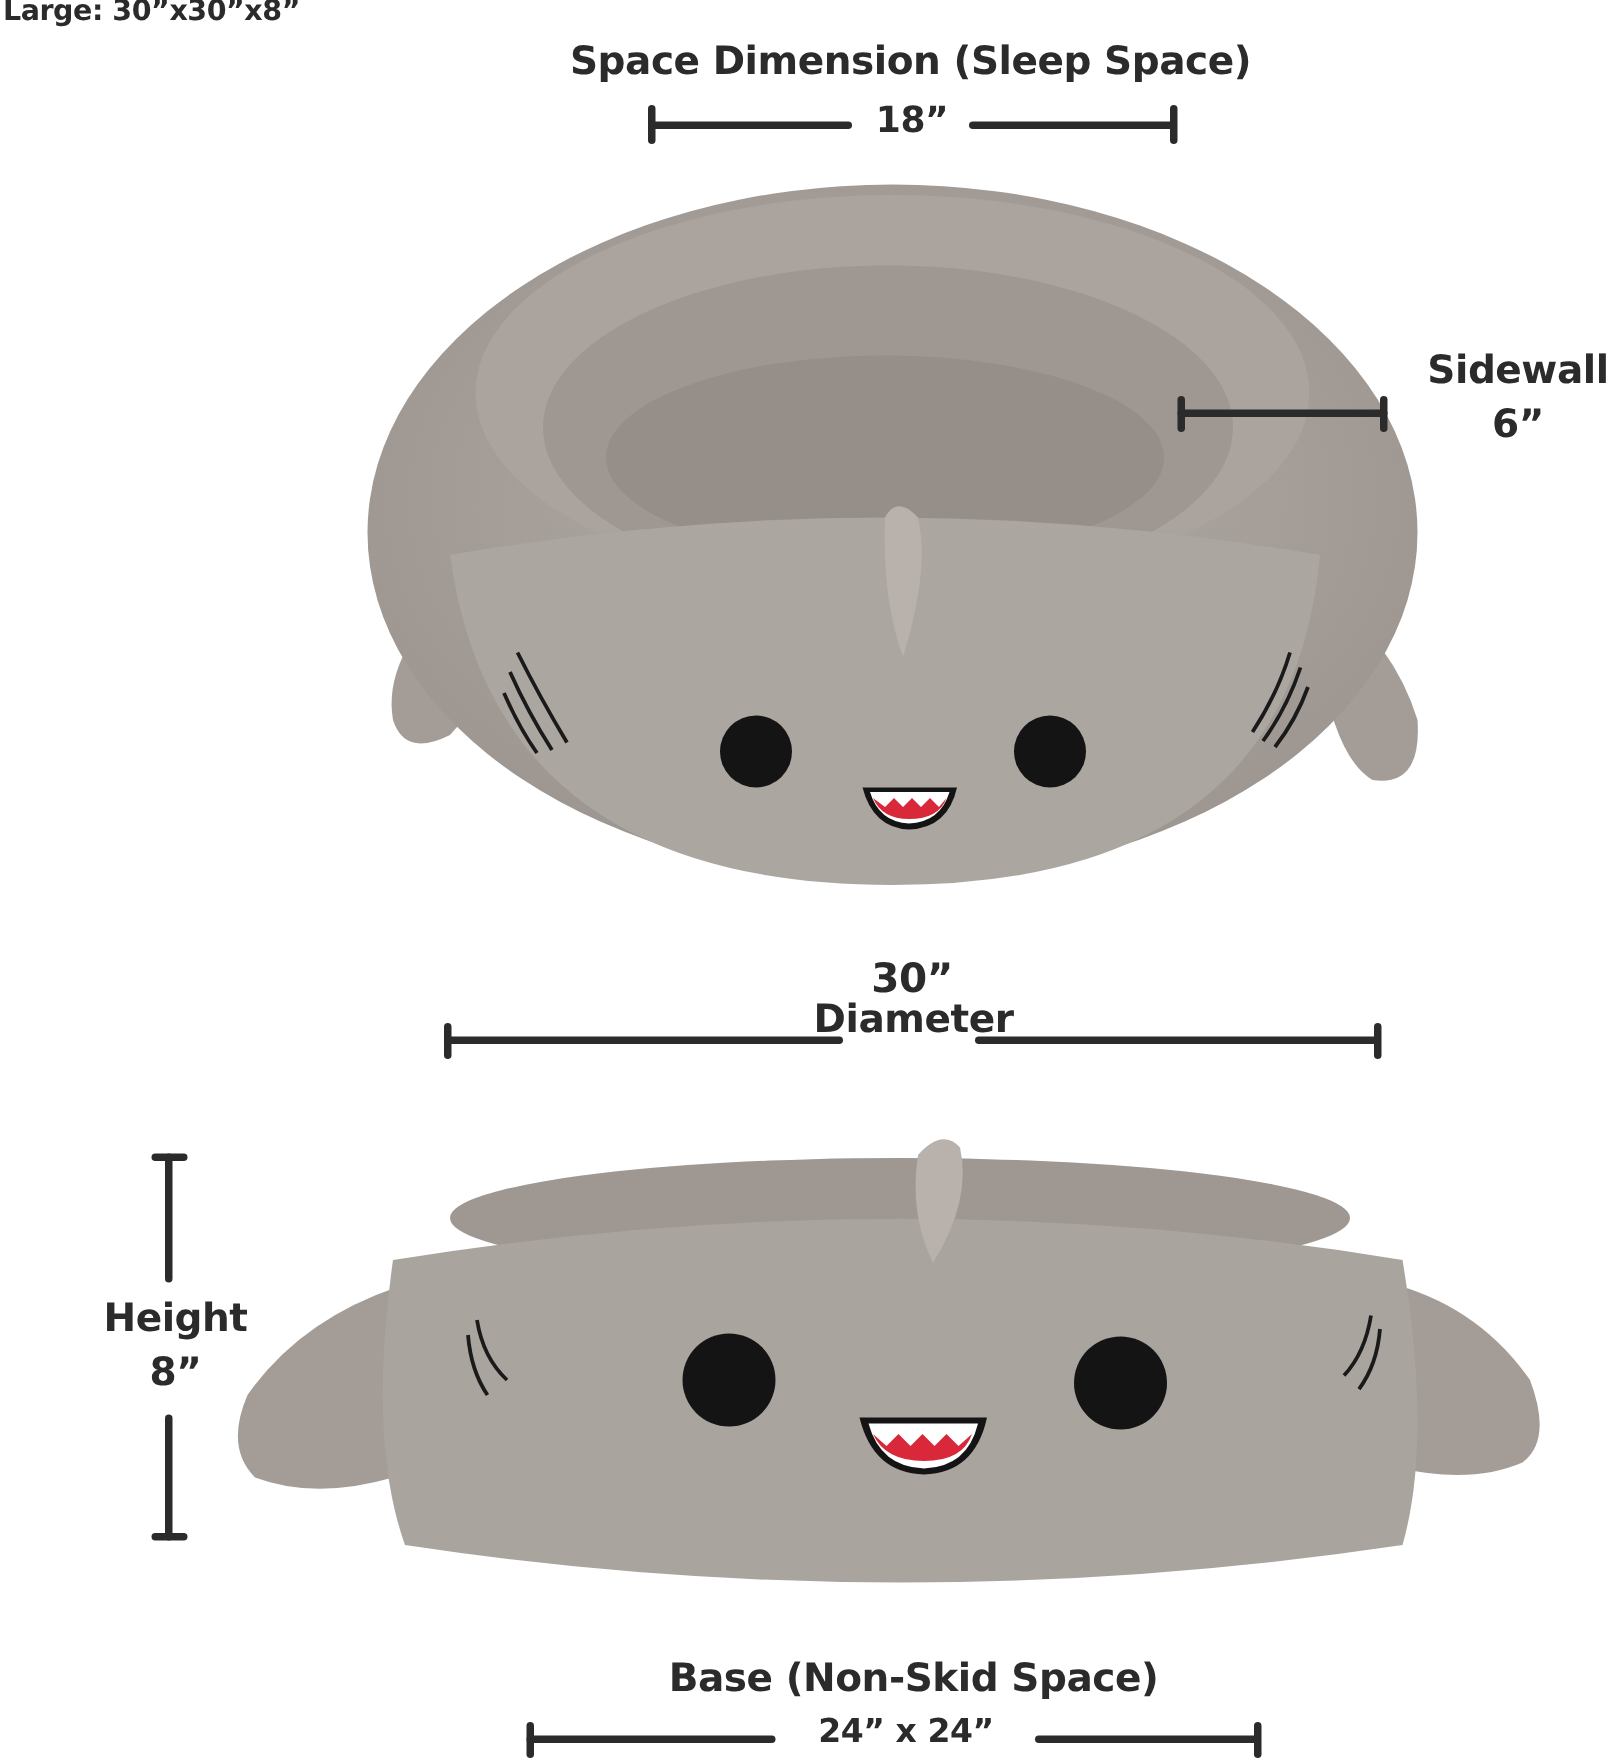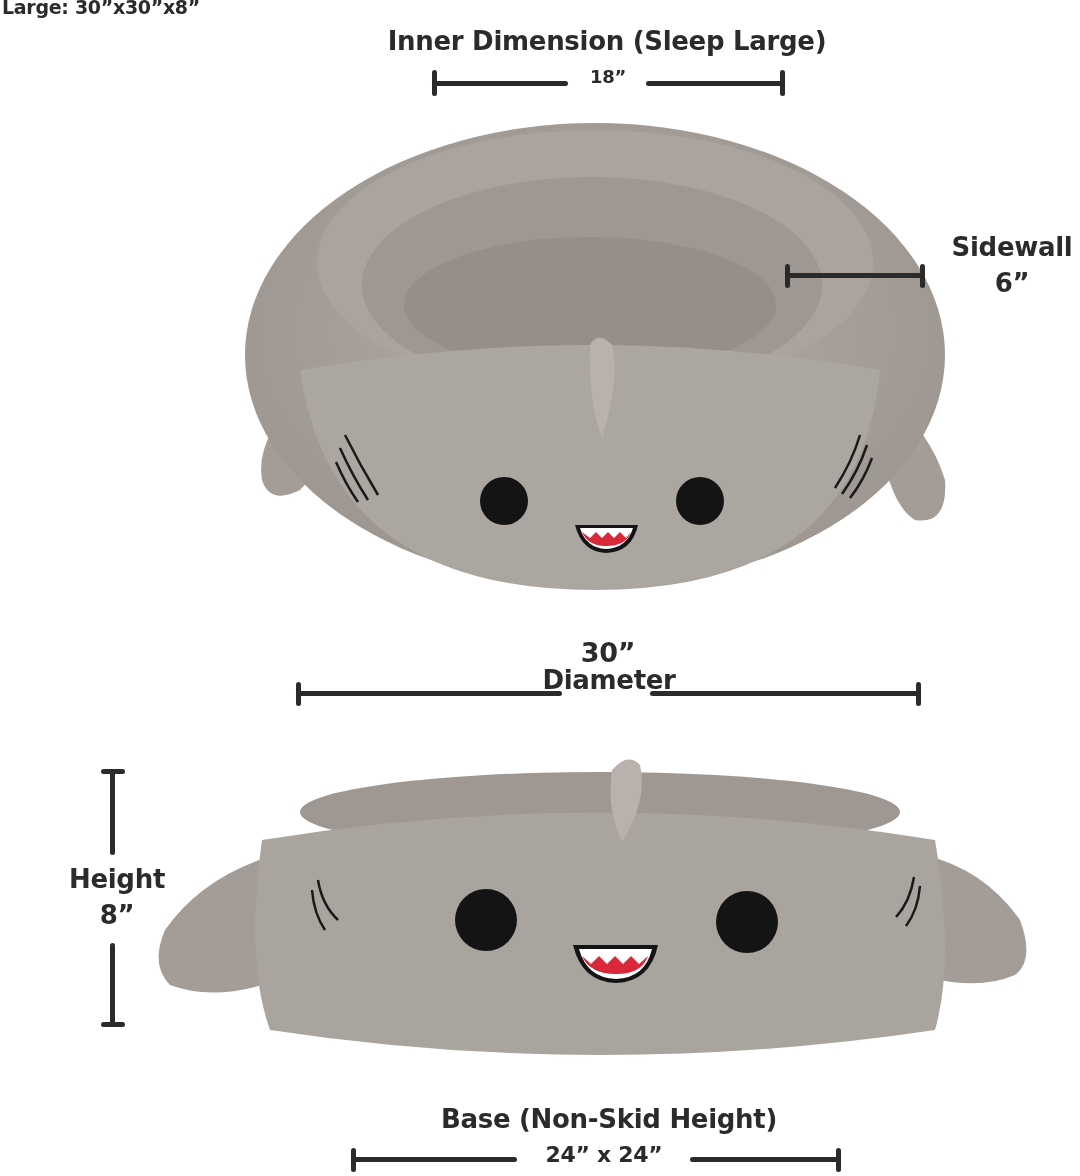--- a/index.html
+++ b/index.html
@@ -11,27 +11,27 @@
   .vtick { position:absolute; width:5px; background:#2b2b2b; border-radius:3px; }
   .vbar { position:absolute; width:5px; background:#2b2b2b; border-radius:3px; }
   .htick { position:absolute; height:5px; background:#2b2b2b; border-radius:3px; }
   svg { position:absolute; }
 </style>
 </head>
 <body>
 
 <div class="txt" style="left:2px; top:-4px; font-size:19px;">Large: 30”x30”x8”</div>
 
-<div class="txt center" style="left:607px; top:26px; font-size:26px;">Inner Dimension (Sleep Large)</div>
+<div class="txt center" style="left:607px; top:26px; font-size:26px;">Space Dimension (Sleep Space)</div>
 <div>
   <div class="vtick" style="left:432px; top:70px; height:26px;"></div>
   <div class="hbar" style="left:432px; top:81px; width:136px;"></div>
   <div class="hbar" style="left:646px; top:81px; width:138px;"></div>
   <div class="vtick" style="left:780px; top:70px; height:26px;"></div>
-  <div class="txt center" style="left:608px; top:66px; font-size:18px;">18”</div>
+  <div class="txt center" style="left:608px; top:66px; font-size:24px;">18”</div>
 </div>
 
 <svg width="1080" height="620" style="left:0; top:0;" viewBox="0 0 1080 620">
   <defs>
     <radialGradient id="g1" cx="50%" cy="45%" r="60%">
       <stop offset="0%" stop-color="#b3ada8"></stop>
       <stop offset="100%" stop-color="#9b948f"></stop>
     </radialGradient>
   </defs>
 
@@ -108,20 +108,20 @@
   <path d="M920 886 Q918 910 906 926" stroke="#1a1a1a" stroke-width="2.5" fill="none"></path>
 
   <circle cx="486" cy="920" r="31" fill="#141414"></circle>
   <circle cx="747" cy="922" r="31" fill="#141414"></circle>
 
   <path d="M573 945 L658 945 Q650 982 616 983 Q582 982 573 945 Z" fill="#141414"></path>
   <path d="M579 949 L652 949 Q645 978 616 979 Q587 978 579 949 Z" fill="#ffffff"></path>
   <path d="M582 956 L591 964 L599 956 L607 964 L615 956 L623 964 L631 956 L639 964 L648 956 Q642 974 616 974 Q590 974 582 956 Z" fill="#d8283a"></path>
 </svg>
 
-<div class="txt center" style="left:609px; top:1104px; font-size:26px;">Base (Non-Skid Height)</div>
+<div class="txt center" style="left:609px; top:1104px; font-size:26px;">Base (Non-Skid Space)</div>
 <div>
   <div class="vtick" style="left:351px; top:1148px; height:24px;"></div>
   <div class="hbar" style="left:351px; top:1157px; width:166px;"></div>
   <div class="hbar" style="left:690px; top:1157px; width:150px;"></div>
   <div class="vtick" style="left:836px; top:1148px; height:24px;"></div>
   <div class="txt center" style="left:604px; top:1142px; font-size:22px;">24” x 24”</div>
 </div>
 
 </body></html>

